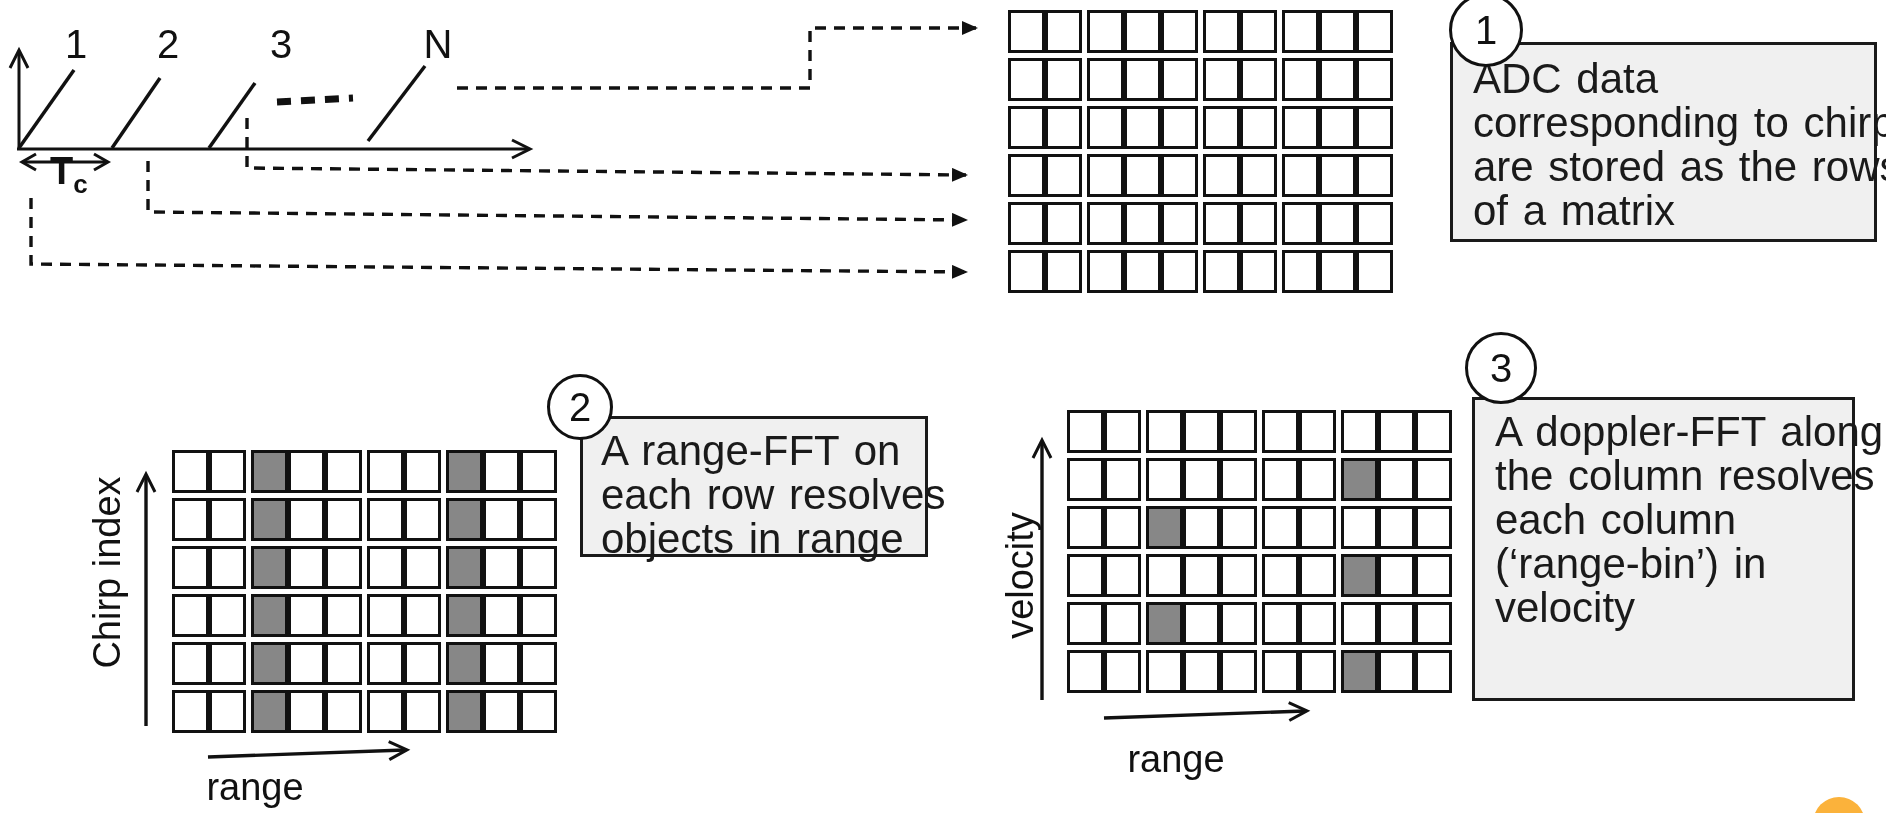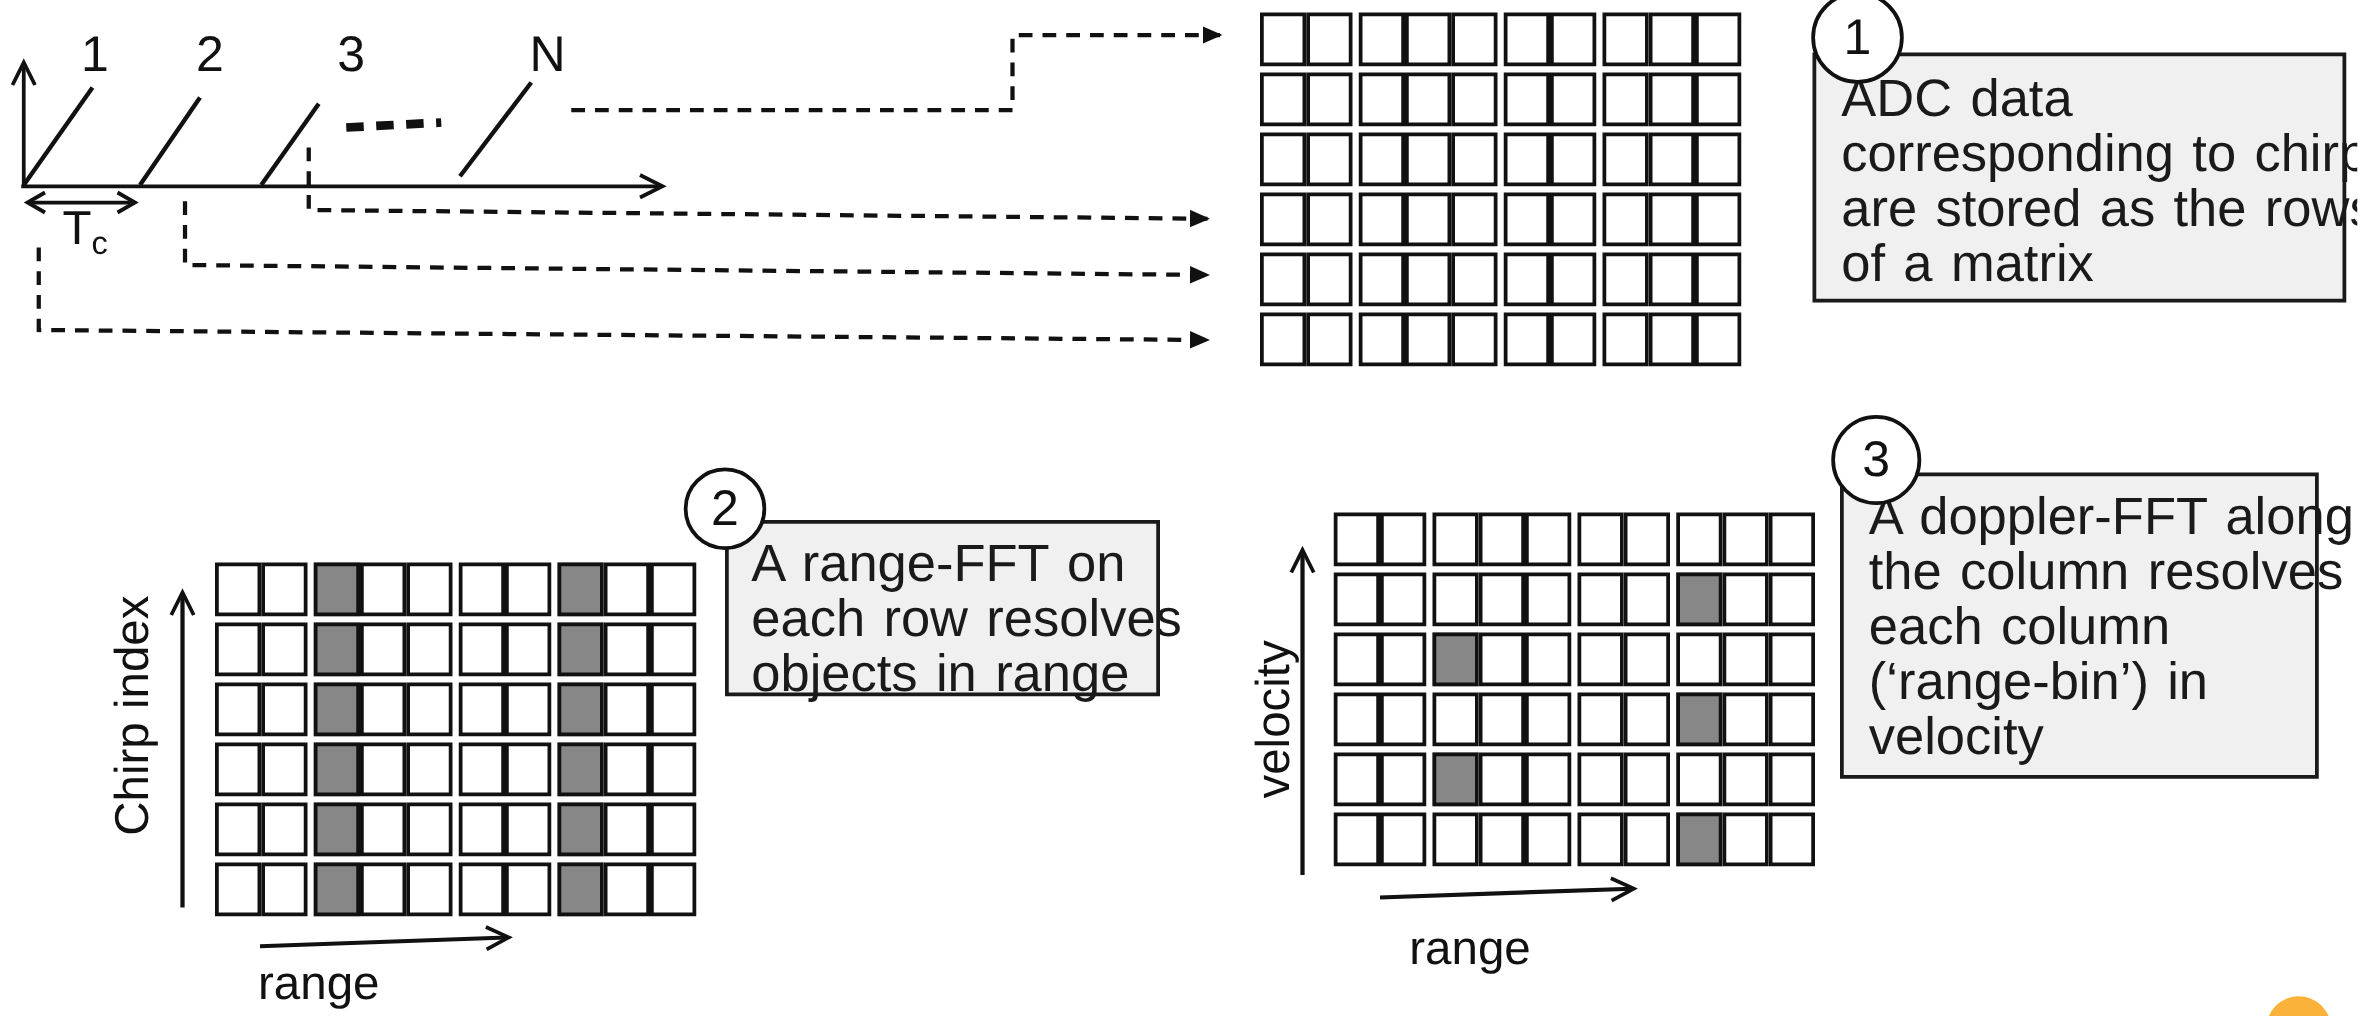--- a/index.html
+++ b/index.html
@@ -93,21 +93,21 @@
       <path d="M1042,700 L1042,442" marker-end="url(#chev)"></path>
       <path d="M1104,718 L1305,711" marker-end="url(#chev)"></path>
     </g>
   </svg>
 
   <div class="abs chirp-label" style="left:56px;top:22px;">1</div>
   <div class="abs chirp-label" style="left:148px;top:22px;">2</div>
   <div class="abs chirp-label" style="left:261px;top:22px;">3</div>
   <div class="abs chirp-label" style="left:418px;top:22px;">N</div>
 
-  <div class="abs tc-label" style="left:50px;top:162px;">
+  <div class="abs tc-label" style="left:50px;top:150px;font-weight:bold;">
     <span>T</span><sub>c</sub>
   </div>
 
   <div class="grid" style="left:1008px;top:10px;">
       <div class="mrow">
         <div class="mblock">
           <div class="mcell"></div>
           <div class="mcell"></div>
         </div>
         <div class="mblock">
@@ -485,21 +485,21 @@
     <span>1</span>
   </div>
 
   <div class="note-box" style="left:580px;top:416px;width:348px;height:141px;padding:10px 8px 0 18px;">A range-FFT on
 each row resolves
 objects in range</div>
   <div class="num-circle" style="left:547px;top:374px;width:66px;height:66px;">
     <span>2</span>
   </div>
 
-  <div class="note-box" style="left:1472px;top:378px;width:383px;height:245px;padding:10px 8px 0 20px;">A doppler-FFT along
+  <div class="note-box" style="left:1472px;top:397px;width:383px;height:304px;padding:10px 8px 0 20px;">A doppler-FFT along
 the column resolves
 each column
 (‘range-bin’) in
 velocity</div>
   <div class="num-circle" style="left:1465px;top:332px;width:72px;height:72px;">
     <span>3</span>
   </div>
 
   <div class="accent-dot" style="left:1813px;top:797px;width:52px;height:52px;"></div>
 

